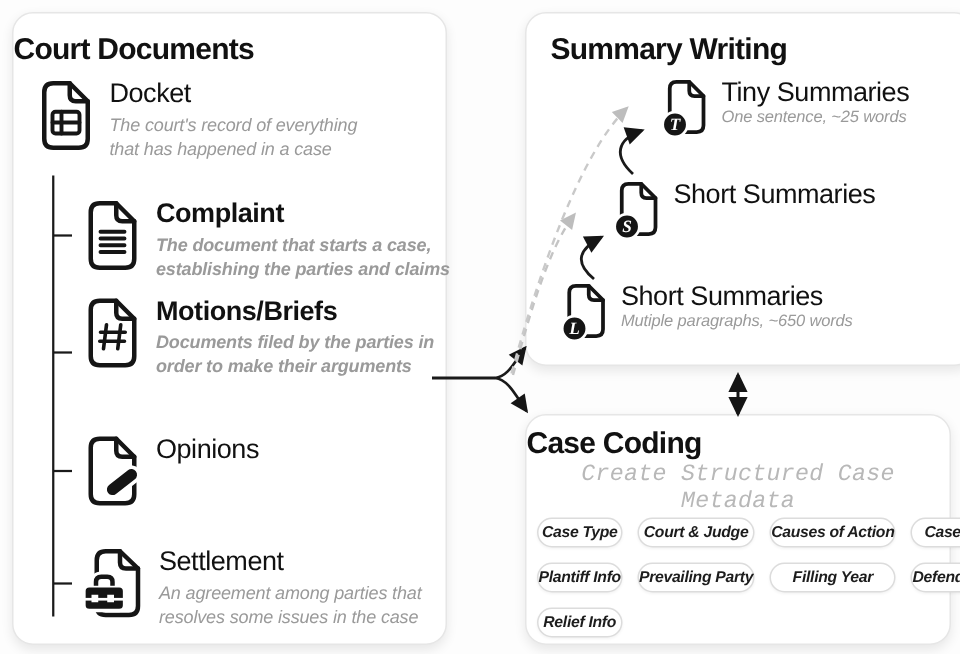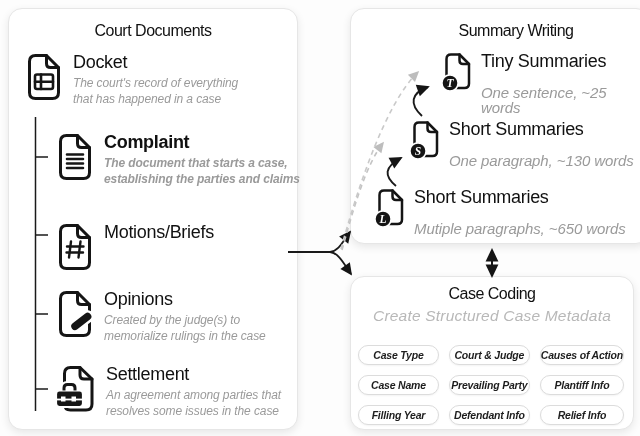--- a/index.html
+++ b/index.html
@@ -1,30 +1,30 @@
 <!DOCTYPE html>
 <html><head>
 <meta charset="utf-8">
 <style>
   html,body{margin:0;padding:0;background:#fff;}
   #page{position:relative;width:640px;height:436px;background:#fdfdfd;overflow:hidden;
         font-family:"Liberation Sans",sans-serif;color:#151515;}
   .panel{position:absolute;background:#fff;border:1px solid #e6e6e6;border-radius:14px;
          box-shadow:0 3px 8px rgba(0,0,0,0.09);}
-  .panel-title{position:absolute;width:100%;text-align:center;font-weight:normal;
-               font-size:16px;letter-spacing:-0.5px;color:#111;}
+  .panel-title{position:absolute;width:100%;font-weight:bold;
+               font-size:20px;letter-spacing:-0.5px;color:#111;}
   .item{position:absolute;display:flex;gap:11px;}
   .item .txt{display:flex;flex-direction:column;}
   .item-title{font-size:18px;line-height:19px;letter-spacing:-0.3px;color:#111;margin-top:-1px;}
   .item-desc{font-size:12px;line-height:15.5px;font-style:italic;color:#9a9a9a;margin-top:4px;letter-spacing:-0.1px;}
-  .sum-item .item-desc{font-size:15px;line-height:15px;margin-top:14px;}
+  .sum-item .item-desc{font-size:11px;line-height:15px;margin-top:0;}
   .subtitle{position:absolute;width:100%;text-align:center;font-size:15.5px;font-style:italic;
-            color:#b8b8b8;letter-spacing:0.2px;}
+            color:#b8b8b8;letter-spacing:0.2px;font-family:Liberation Mono, monospace;}
   .pills{position:absolute;left:358px;top:345px;width:266px;display:grid;
-         grid-template-columns:repeat(3,1fr);gap:10px 10px;}
+         grid-template-columns:repeat(4,1fr);gap:10px 10px;}
   .pill{height:18px;line-height:18px;background:#fff;border:1px solid #dcdcdc;border-radius:10px;
         box-shadow:0 1px 2px rgba(0,0,0,0.05);text-align:center;font-size:10.5px;font-weight:bold;
         font-style:italic;color:#1d1d1d;white-space:nowrap;letter-spacing:-0.2px;}
   svg.icon{overflow:visible;flex:none;}
   #arrows{position:absolute;left:0;top:0;z-index:5;pointer-events:none;}
 </style>
 </head>
 <body>
 
 <div id="page">
@@ -61,50 +61,49 @@
     </svg>
     <div class="txt">
       <div class="item-title">Complaint</div>
       <div class="item-desc">
         <div>The document that starts a case,</div>
         <div>establishing the parties and claims</div>
       </div>
     </div>
   </div>
 
-  <div class="item" style="left:57px;top:224px;">
+  <div class="item" style="left:57px;top:199px;font-weight:bold;">
     <svg class="icon" width="36" height="46" viewBox="0 0 36 46">
       <g fill="none" stroke="#151515" stroke-width="3" stroke-linejoin="round" stroke-linecap="round">
         <path d="M20.5,1.5 H9.5 Q3.5,1.5 3.5,7.5 V38.5 Q3.5,44.5 9.5,44.5 H26.5 Q32.5,44.5 32.5,38.5 V13.5 L20.5,1.5 Z"></path>
         <path d="M20.5,1.5 V9.5 Q20.5,13.5 24.5,13.5 H32.5"></path>
         <path d="M14,17.5 L12,33.5 M23.5,17.5 L21.5,33.5 M10,22.5 H26.5 M9.5,28.5 H26" stroke-width="2.4"></path>
       </g>
     </svg>
     <div class="txt">
       <div class="item-title">Motions/Briefs</div>
+      <div class="item-desc">
+        <div>Documents filed by the parties in</div>
+        <div>order to make their arguments</div>
+      </div>
     </div>
   </div>
 
   <div class="item" style="left:57px;top:291px;">
     <svg class="icon" width="36" height="46" viewBox="0 0 36 46">
       <g fill="none" stroke="#151515" stroke-width="3" stroke-linejoin="round" stroke-linecap="round">
         <path d="M20.5,1.5 H9.5 Q3.5,1.5 3.5,7.5 V38.5 Q3.5,44.5 9.5,44.5 H26.5 Q32.5,44.5 32.5,38.5 V13.5 L20.5,1.5 Z"></path>
         <path d="M20.5,1.5 V9.5 Q20.5,13.5 24.5,13.5 H32.5"></path>
       </g>
       <g transform="rotate(-38 24 30)">
         <rect x="11" y="25.5" width="26" height="10" rx="5" fill="#151515" stroke="#fff" stroke-width="2.5"></rect>
       </g>
     </svg>
     <div class="txt">
       <div class="item-title">Opinions</div>
-      <div class="item-desc">
-        <div>Created by the judge(s) to</div>
-        <div>memorialize rulings in the case</div>
-
-      </div>
     </div>
   </div>
 
   <div class="item" style="left:55px;top:366px;">
     <svg class="icon" width="40" height="46" viewBox="0 0 40 46">
       <g fill="none" stroke="#151515" stroke-width="3" stroke-linejoin="round" stroke-linecap="round">
         <path d="M25,1.5 H15.5 Q9.5,1.5 9.5,7.5 V38 Q9.5,44 15.5,44 H31 Q37,44 37,38 V13 L25,1.5 Z"></path>
         <path d="M25,1.5 V9 Q25,13 29,13 H37"></path>
       </g>
       <path d="M9,24.5 V22 Q9,18.5 12.5,18.5 H16.5 Q20,18.5 20,22 V24.5" fill="none" stroke="#fff" stroke-width="7" stroke-linecap="round"></path>
@@ -146,21 +145,20 @@
     <svg class="icon" width="30" height="39" viewBox="0 0 30 39">
       <g fill="none" stroke="#151515" stroke-width="2.5" stroke-linejoin="round" stroke-linecap="round">
         <path d="M16.5,1.5 H8 Q3.5,1.5 3.5,6 V30.5 Q3.5,35 8,35 H21.5 Q26,35 26,30.5 V11 L16.5,1.5 Z"></path>
         <path d="M16.5,1.5 V7.5 Q16.5,11 20,11 H26"></path>
       </g>
       <circle cx="7" cy="30" r="8.2" fill="#151515" stroke="#fff" stroke-width="1.8"></circle>
       <text x="7" y="33.8" text-anchor="middle" font-size="11.5" font-style="italic" font-weight="bold" font-family="Liberation Serif, serif" fill="#fff">S</text>
     </svg>
     <div class="txt">
       <div class="item-title">Short Summaries</div>
-      <div class="item-desc">One paragraph, ~130 words</div>
     </div>
   </div>
 
   <div class="item sum-item" style="left:376px;top:189px;gap:8px;">
     <svg class="icon" width="30" height="39" viewBox="0 0 30 39">
       <g fill="none" stroke="#151515" stroke-width="2.5" stroke-linejoin="round" stroke-linecap="round">
         <path d="M16.5,1.5 H8 Q3.5,1.5 3.5,6 V30.5 Q3.5,35 8,35 H21.5 Q26,35 26,30.5 V11 L16.5,1.5 Z"></path>
         <path d="M16.5,1.5 V7.5 Q16.5,11 20,11 H26"></path>
       </g>
       <circle cx="7" cy="30" r="8.2" fill="#151515" stroke="#fff" stroke-width="1.8"></circle>
@@ -175,22 +173,22 @@
   <div class="panel" style="left:350px;top:276px;width:282px;height:152px;">
     <div class="panel-title" style="top:8px;">Case Coding</div>
     <div class="subtitle" style="top:30px;">Create Structured Case Metadata</div>
   </div>
 
   <div class="pills">
     <div class="pill">Case Type</div>
     <div class="pill">Court &amp; Judge</div>
     <div class="pill">Causes of Action</div>
     <div class="pill">Case Name</div>
+    <div class="pill">Plantiff Info</div>
     <div class="pill">Prevailing Party</div>
-    <div class="pill">Plantiff Info</div>
     <div class="pill">Filling Year</div>
     <div class="pill">Defendant Info</div>
     <div class="pill">Relief Info</div>
   </div>
 
   <svg id="arrows" width="640" height="436" viewBox="0 0 640 436">
     <defs>
       <marker id="mA" markerWidth="7" markerHeight="7" viewBox="0 0 7 7" refX="6" refY="3.5" orient="auto-start-reverse">
         <path d="M0.3,0.3 L7,3.5 L0.3,6.7 Z" fill="#151515"></path>
       </marker>

